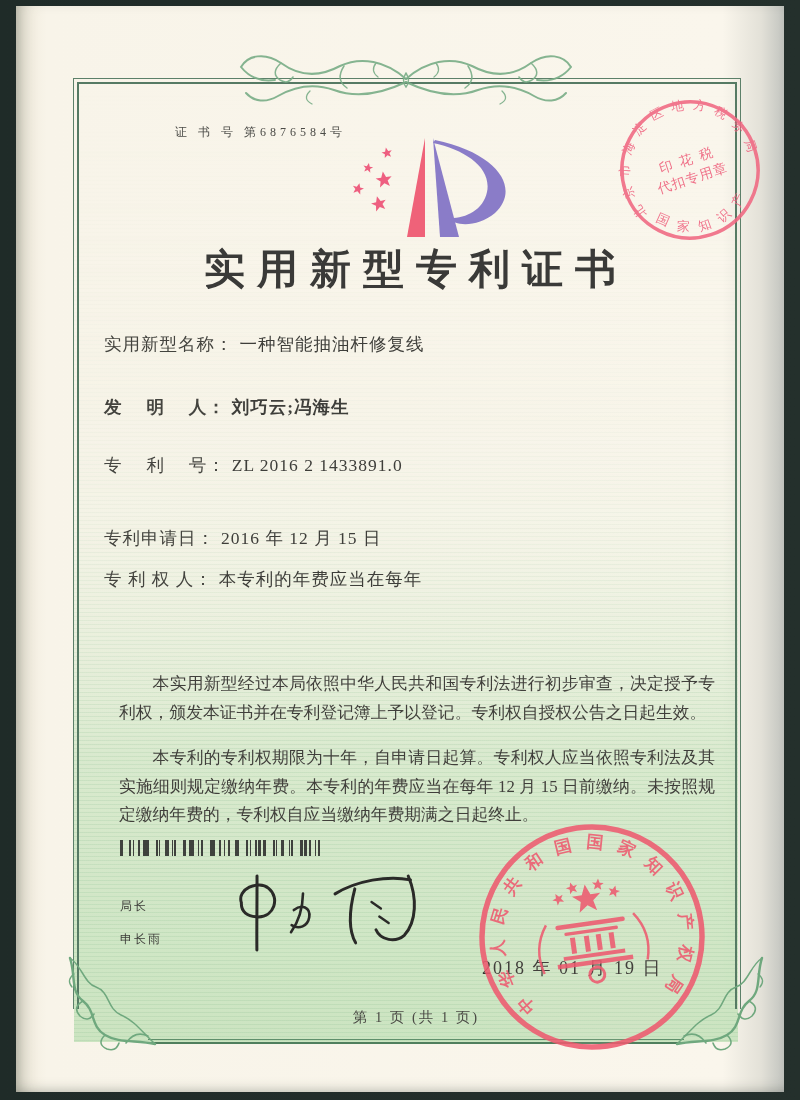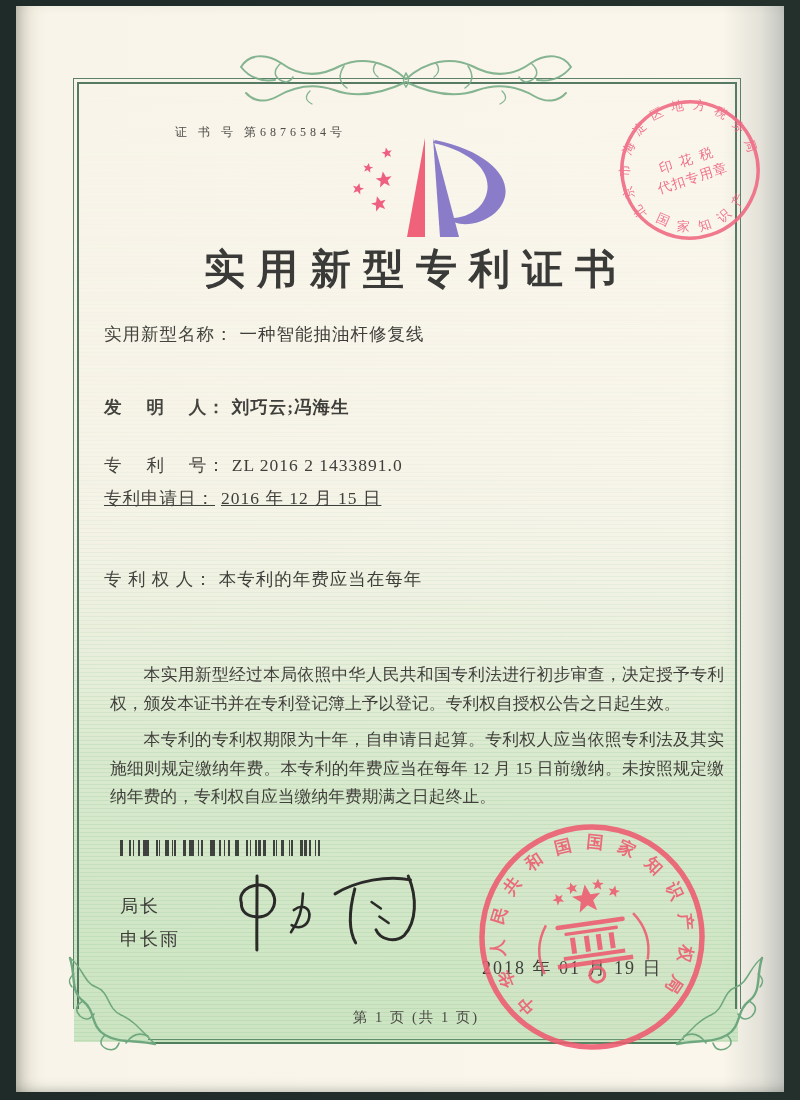--- a/index.html
+++ b/index.html
@@ -38,30 +38,30 @@
   
   .title{left:0;top:236px;width:800px;text-align:center;font-size:41px;letter-spacing:12px;
          color:#3a3a38;font-weight:600;}
   
   .field{left:88px;font-size:17.5px;color:#3e3e3a;letter-spacing:1px;white-space:nowrap;}
   .field .lab{color:#44443f;}
   .field .val{margin-left:6px;}
   
   .bodytext{left:86px;top:647px;width:630px;font-size:16.8px;line-height:28.6px;color:#403f3b;
             text-align:justify;}
-  .bodytext p{margin:8px;text-indent:2em;}
+  .bodytext p{margin:17px;text-indent:2em;}
   
   .barcode{left:104px;top:834px;width:202px;height:16px;
     background:
       repeating-linear-gradient(90deg,#262626 0 2px,transparent 2px 9px),
       repeating-linear-gradient(90deg,#262626 0 1px,transparent 1px 13px),
       repeating-linear-gradient(90deg,#262626 0 3px,transparent 3px 23px);
     opacity:.85;}
   
-  .director{left:104px;top:884px;font-size:18px;color:#3c3c38;line-height:33px;letter-spacing:2px;}
+  .director{left:104px;top:884px;font-size:12px;color:#3c3c38;line-height:33px;letter-spacing:2px;}
   
   .seal-date{left:466px;top:950px;font-size:18px;color:#33332f;letter-spacing:2px;z-index:2;}
   
   .footer{left:0;top:1002px;width:800px;text-align:center;font-size:14.5px;color:#4a4a45;letter-spacing:2px;}
   
   .bottom-rule{left:132px;top:1033px;width:536px;height:5px;
     background:linear-gradient(180deg,#5f8f6b 0 1px,transparent 1px 3px,#4f7f5d 3px 5px);}
   svg{display:block;}
   .rot-stamp{transform:rotate(-18deg);}
   .rot-seal{transform:rotate(-8deg);}
@@ -122,30 +122,30 @@
       </text>
       <text x="0" y="-6" text-anchor="middle" fill="#ee5f7b" font-size="13.5" letter-spacing="2">印 花 税</text>
       <text x="0" y="13" text-anchor="middle" fill="#ee5f7b" font-size="13.5" letter-spacing="1">代扣专用章</text>
     </svg>
   </div>
 
   <div class="abs cert-no">证 书 号 第6876584号</div>
 
   <div class="abs title">实用新型专利证书</div>
 
-  <div class="abs field" style="top:316px;font-family:Liberation Serif, serif;">
+  <div class="abs field" style="top:326px;font-family:Liberation Serif, serif;">
     <span class="lab">实用新型名称：</span><span class="val">一种智能抽油杆修复线</span>
   </div>
   <div class="abs field" style="top:389px;font-weight:bold;">
     <span class="lab">发　 明　 人：</span><span class="val">刘巧云;冯海生</span>
   </div>
   <div class="abs field" style="top:447px;text-align:center;">
     <span class="lab">专　 利　 号：</span><span class="val">ZL 2016 2 1433891.0</span>
   </div>
-  <div class="abs field" style="top:480px;text-decoration:underline;">
+  <div class="abs field" style="top:520px;">
     <span class="lab">专利申请日：</span><span class="val">2016 年 12 月 15 日</span>
   </div>
   <div class="abs field" style="top:561px;">
     <span class="lab">专 利 权 人：</span><span class="val">本专利的年费应当在每年</span>
   </div>
 
   <div class="abs bodytext">
     <p>本实用新型经过本局依照中华人民共和国专利法进行初步审查，决定授予专利权，颁发本证书并在专利登记簿上予以登记。专利权自授权公告之日起生效。</p>
     <p>本专利的专利权期限为十年，自申请日起算。专利权人应当依照专利法及其实施细则规定缴纳年费。本专利的年费应当在每年 12 月 15 日前缴纳。未按照规定缴纳年费的，专利权自应当缴纳年费期满之日起终止。</p>
   </div>

